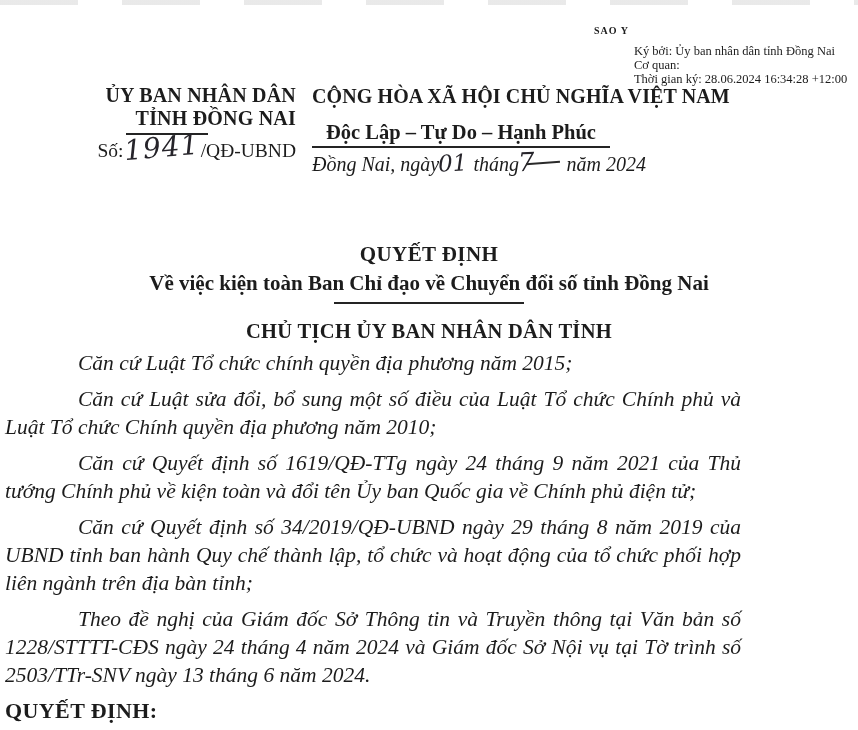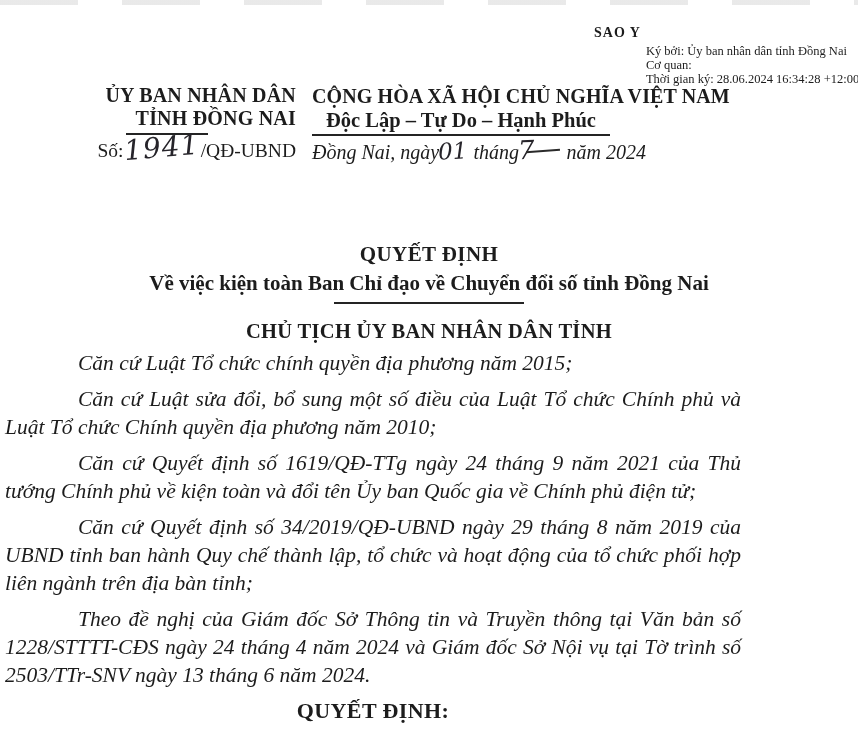--- a/index.html
+++ b/index.html
@@ -11,33 +11,33 @@
     font-family: "Liberation Serif", serif;
     color: #1c1c1c;
     overflow: hidden;
   }
   .scan-strip {
     position: absolute; top: 0; left: 0; right: 0; height: 5px;
     background: repeating-linear-gradient(90deg, rgba(120,120,120,0.16) 0 78px, transparent 78px 122px);
   }
   
   .sig { position: absolute; top: 13px; left: 594px; display: flex; gap: 5px; }
-  .sig-stamp { font-size: 14px; font-weight: bold; letter-spacing: 1px; margin-top: 12px; white-space: nowrap; }
+  .sig-stamp { font-size: 10px; font-weight: bold; letter-spacing: 1px; margin-top: 12px; white-space: nowrap; }
   .sig-lines { font-size: 12.5px; line-height: 13.8px; white-space: nowrap; margin-top: 32px; }
   
   .hdr { position: absolute; top: 84px; left: 0; width: 100%; }
   .hdr-left { position: absolute; left: 38px; width: 258px; text-align: right; }
   .hdr-right { position: absolute; left: 312px; width: 492px; text-align: left; }
   .b { font-weight: bold; }
   .hdr-left .org-line { font-size: 20px; line-height: 23px; font-weight: bold; letter-spacing: 0.2px; }
   .rule { border-top: 2px solid #242424; }
   .rule-left { width: 82px; margin: 3px auto 4px; }
   .doc-number { font-size: 19.5px; margin-top: 1px; white-space: nowrap; }
   .nat-title { font-size: 20px; line-height: 24px; font-weight: bold; letter-spacing: 0.1px; white-space: nowrap; }
-  .motto { font-size: 20.5px; line-height: 25px; font-weight: bold; display: inline-block; border-bottom: 2px solid #242424; padding: 0 14px 1px; margin-top: 0; }
+  .motto { font-size: 20.5px; line-height: 25px; font-weight: bold; display: inline-block; border-bottom: 2px solid #242424; padding: 0 14px 1px; margin-top: 12px; }
   .dateline { font-style: italic; font-size: 20px; margin-top: 5px; white-space: nowrap; }
   
   .hw { font-family: "DejaVu Serif", serif; font-style: italic; display: inline-block; color: #26242a; }
   .hw-num { font-size: 28px; line-height: 18px; transform: rotate(-5deg); margin: 0 1px; letter-spacing: 1px; }
   .hw-day { font-size: 23px; line-height: 16px; transform: rotate(-3deg); margin: 0 6px 0 -1px; }
   .hw-month { font-size: 26px; line-height: 16px; transform: rotate(-2deg); margin-left: -1px; }
   .hw-stroke { display: inline-block; width: 34px; border-top: 2px solid #2a2a2a; vertical-align: 7px; margin: 0 2px 0 -9px; transform: rotate(-4deg); }
   
   .title-block { position: absolute; top: 224px; left: 0; width: 100%; text-align: center; margin-top: 17px; }
   .t1 { font-size: 21px; line-height: 26px; letter-spacing: 0.4px; }
@@ -46,21 +46,21 @@
   .t3 { font-size: 20.5px; line-height: 28px; margin-top: 13px; letter-spacing: 0.3px; }
   
   .body {
     position: absolute; top: 349px; left: 0; width: 784px;
     box-sizing: border-box; padding: 0 43px 0 5px;
     font-style: italic; font-size: 21.5px; line-height: 28px;
     text-align: justify;
   }
   .body p { margin: 0 0 8px; text-indent: 73px; }
   .body p.closing {
-    font-style: normal; font-weight: bold; text-align: center;
+    font-style: normal; font-weight: bold; text-align: left;
     text-indent: 0; font-size: 22px; margin: 4px 0 0; letter-spacing: 0.4px;
   }
 </style>
 </head>
 <body>
 
 <div class="page">
 
   <div class="scan-strip"></div>
 

